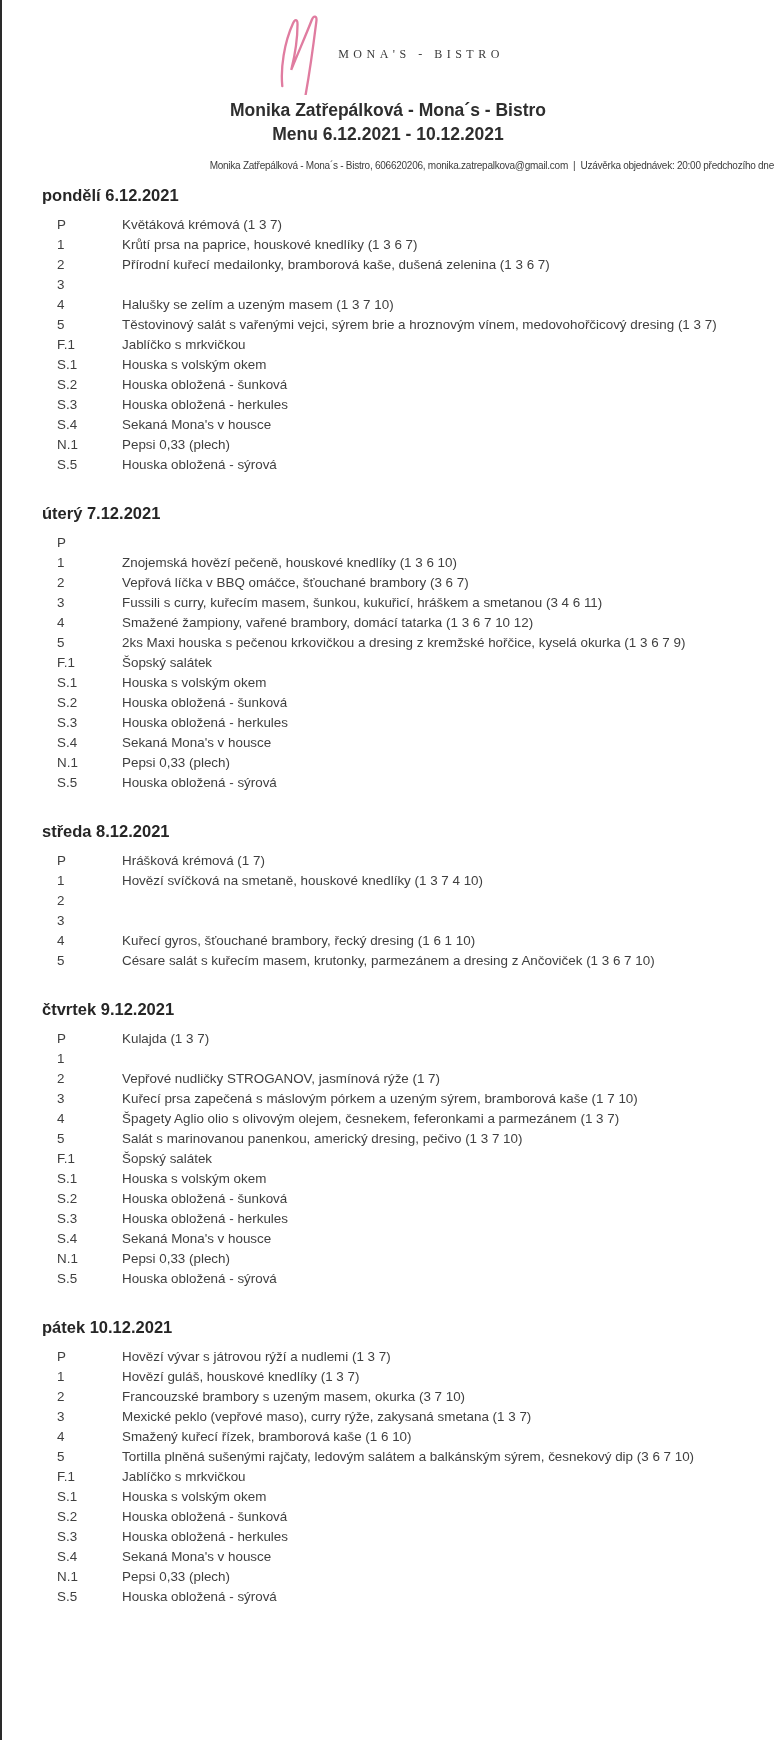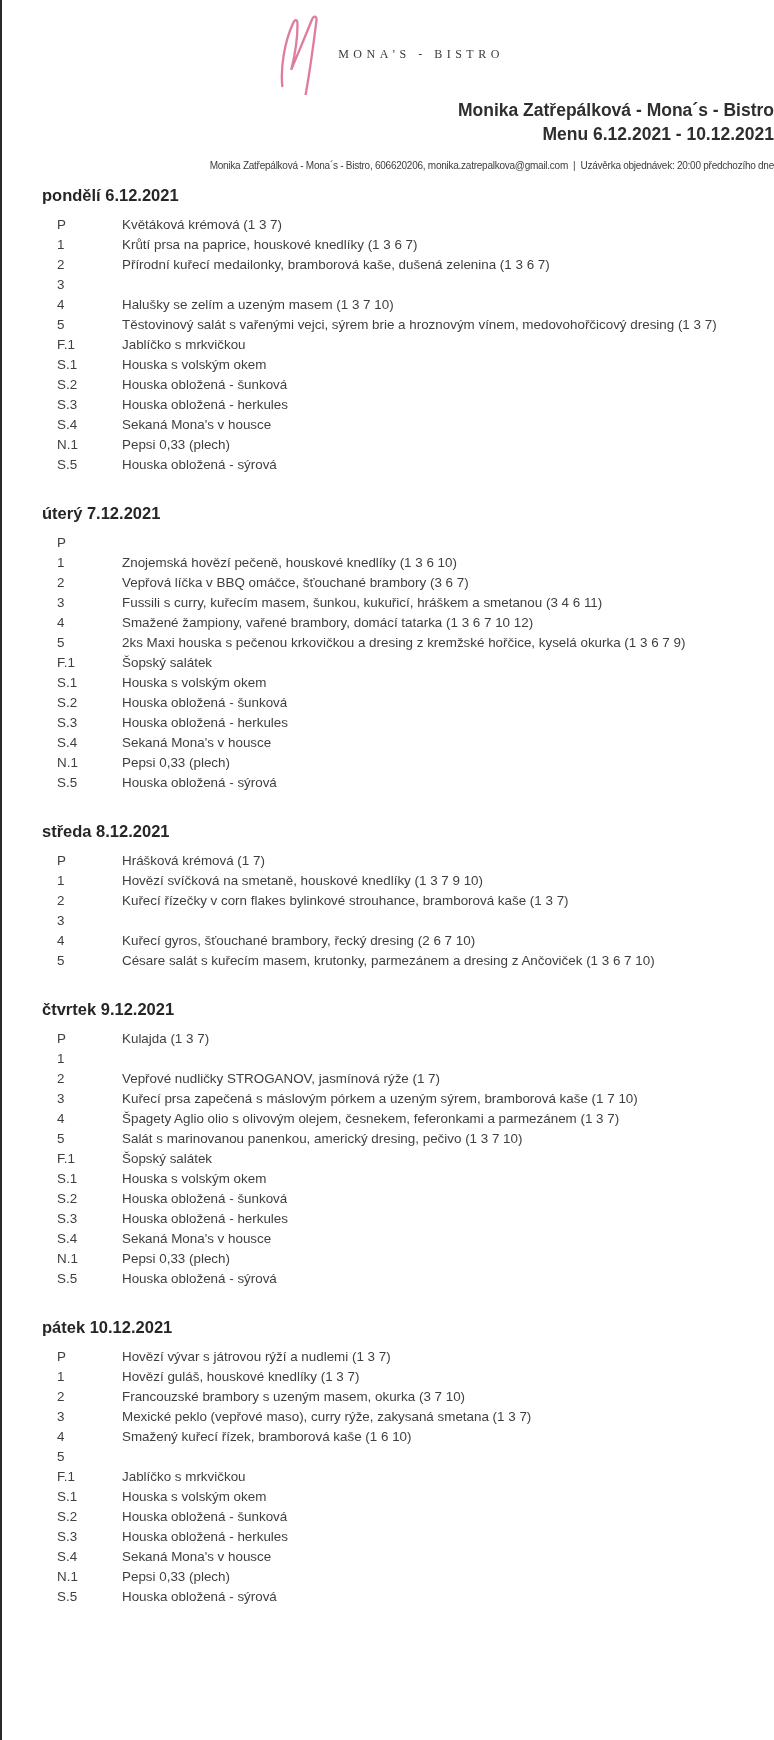--- a/index.html
+++ b/index.html
@@ -17,21 +17,21 @@
     gap:6px; padding-top:8px; height:88px;
   }
   .logo svg { width:60px; height:86px; }
   .brand {
     font-family:"Liberation Serif", serif;
     font-size:12px; letter-spacing:4.5px;
     color:#3a3a3a; margin-top:4px;
   }
   .titles { margin-top:2px; }
   .titles .t {
-    text-align:right; font-size:17.5px; font-weight:bold;
+    text-align:center; font-size:17.5px; font-weight:bold;
     color:#2e2e2e; margin:0; line-height:24px;
   }
   .contact {
     text-align:right; font-size:10px; letter-spacing:-0.25px;
     color:#3c3c3c; margin:14px 0 0 0; white-space:pre;
   }
   #days { margin-top:14px; }
   .day { margin:28px 0 0 40px; }
   .day:first-child { margin-top:3px; }
   .day-title {
@@ -203,35 +203,34 @@
   <section class="day">
     <h2 class="day-title">středa 8.12.2021</h2>
     <div class="rows">
   <div class="row">
     <span class="code">P</span>
     <span class="desc">Hrášková krémová (1 7)</span>
   </div>
 
   <div class="row">
     <span class="code">1</span>
-    <span class="desc">Hovězí svíčková na smetaně, houskové knedlíky (1 3 7 9 10)</span>
-  </div>
-
-  <div class="row">
-    <span class="code">2</span>
-    <span class="desc">Kuřecí řízečky v corn flakes bylinkové strouhance, bramborová kaše (1 3 7)</span>
-  </div>
-
-  <div class="row">
-    <span class="code">3</span>
-  </div>
-
-  <div class="row">
-    <span class="code">4</span>
-    <span class="desc">Kuřecí gyros, šťouchané brambory, řecký dresing (2 6 7 10)</span>
+    <span class="desc">Hovězí svíčková na smetaně, houskové knedlíky (1 3 7 4 10)</span>
+  </div>
+
+  <div class="row">
+    <span class="code">2</span>
+  </div>
+
+  <div class="row">
+    <span class="code">3</span>
+  </div>
+
+  <div class="row">
+    <span class="code">4</span>
+    <span class="desc">Kuřecí gyros, šťouchané brambory, řecký dresing (1 6 1 10)</span>
   </div>
 
   <div class="row">
     <span class="code">5</span>
     <span class="desc">Césare salát s kuřecím masem, krutonky, parmezánem a dresing z Ančoviček (1 3 6 7 10)</span>
   </div>
 </div>
   </section>
 
   <section class="day">
@@ -326,20 +325,21 @@
     <span class="desc">Mexické peklo (vepřové maso), curry rýže, zakysaná smetana (1 3 7)</span>
   </div>
 
   <div class="row">
     <span class="code">4</span>
     <span class="desc">Smažený kuřecí řízek, bramborová kaše (1 6 10)</span>
   </div>
 
   <div class="row">
     <span class="code">5</span>
+    <span class="desc">Tortilla plněná sušenými rajčaty, ledovým salátem a balkánským sýrem, česnekový dip (3 6 7 10)</span>
   </div>
 
   <div class="row">
     <span class="code">F.1</span>
     <span class="desc">Jablíčko s mrkvičkou</span>
   </div>
 
   <div class="row">
     <span class="code">S.1</span>
     <span class="desc">Houska s volským okem</span>

